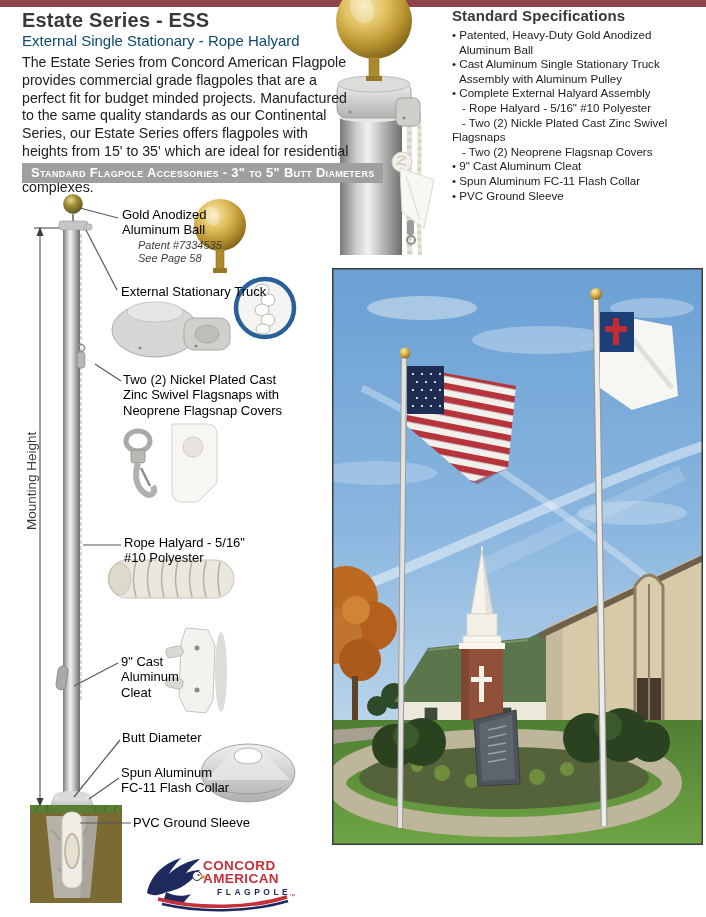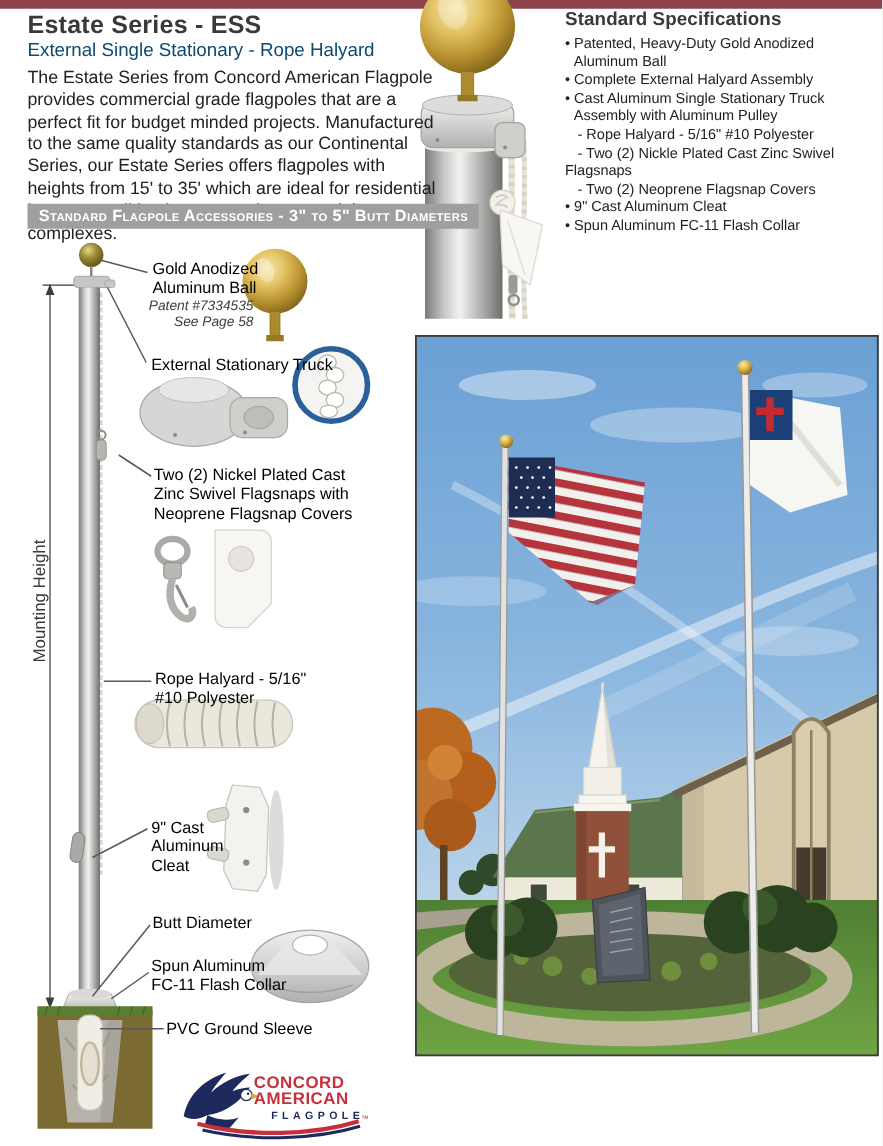--- a/index.html
+++ b/index.html
@@ -364,35 +364,36 @@
 
   <div class="txt title">Estate Series - ESS</div>
   <div class="txt subtitle">External Single Stationary - Rope Halyard</div>
   <div class="txt para">The Estate Series from Concord American Flagpole provides commercial grade flagpoles that are a perfect fit for budget minded projects. Manufactured to the same quality standards as our Continental Series, our Estate Series offers flagpoles with heights from 15' to 35' which are ideal for residential homes, small businesses and commercial complexes.</div>
   <div class="txt banner">Standard Flagpole Accessories - 3" to 5" Butt Diameters</div>
 
   <div class="txt specs">
     <h2>Standard Specifications</h2>
     <ul>
       <li class="b">• Patented, Heavy-Duty Gold Anodized Aluminum Ball</li>
+      <li class="b">• Cast Aluminum Single Stationary Truck Assembly with Aluminum Pulley</li>
       <li class="b">• Complete External Halyard Assembly</li>
-      <li class="b">• Cast Aluminum Single Stationary Truck Assembly with Aluminum Pulley</li>
       <li class="d">- Rope Halyard - 5/16" #10 Polyester</li>
       <li class="d">- Two (2) Nickle Plated Cast Zinc Swivel Flagsnaps</li>
       <li class="d">- Two (2) Neoprene Flagsnap Covers</li>
       <li class="b">• 9" Cast Aluminum Cleat</li>
       <li class="b">• Spun Aluminum FC-11 Flash Collar</li>
+      <li class="b">• PVC Ground Sleeve</li>
     </ul>
   </div>
 
   <div class="txt mh">Mounting Height</div>
 
   <div class="txt lbl" style="left:122px;top:207px;">Gold Anodized
 Aluminum Ball</div>
-  <div class="txt note" style="left:119px;top:239px;text-align:right;">Patent #7334535
+  <div class="txt note" style="left:138px;top:239px;">Patent #7334535
 See Page 58</div>
   <div class="txt lbl" style="left:121px;top:284px;">External Stationary Truck</div>
   <div class="txt lbl" style="left:123px;top:372px;">Two (2) Nickel Plated Cast
 Zinc Swivel Flagsnaps with
 Neoprene Flagsnap Covers</div>
   <div class="txt lbl" style="left:124px;top:535px;">Rope Halyard - 5/16"
 #10 Polyester</div>
   <div class="txt lbl" style="left:121px;top:654px;">9" Cast
 Aluminum
 Cleat</div>

